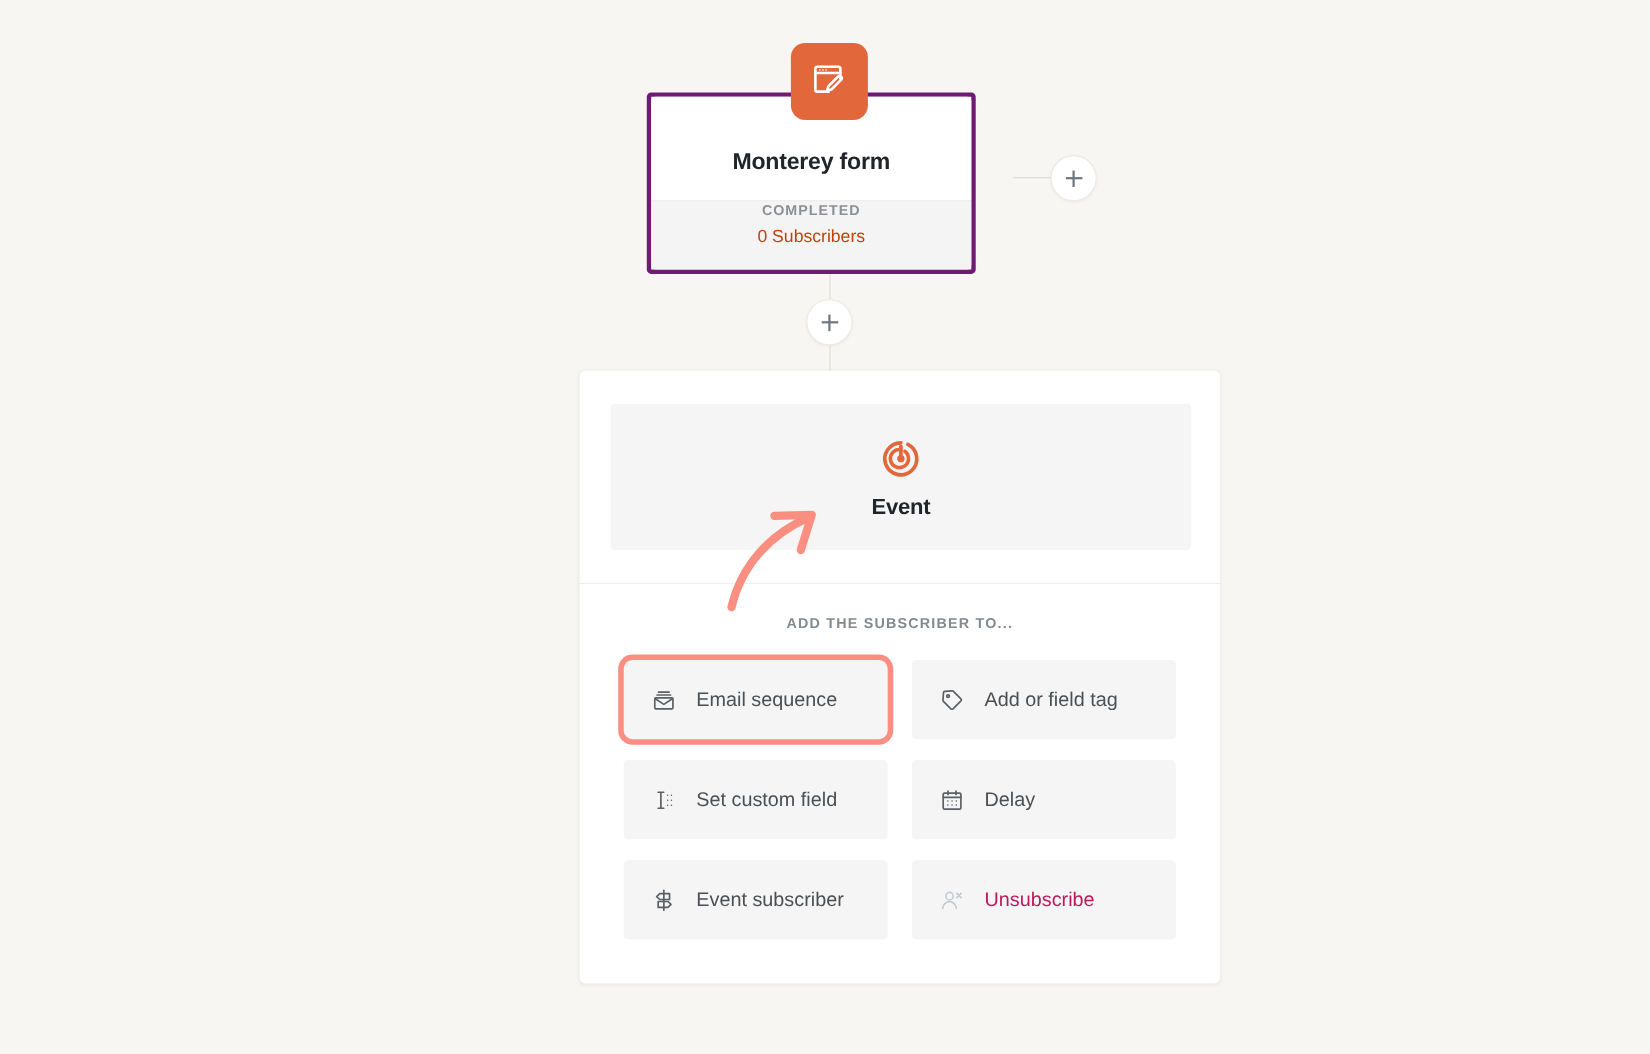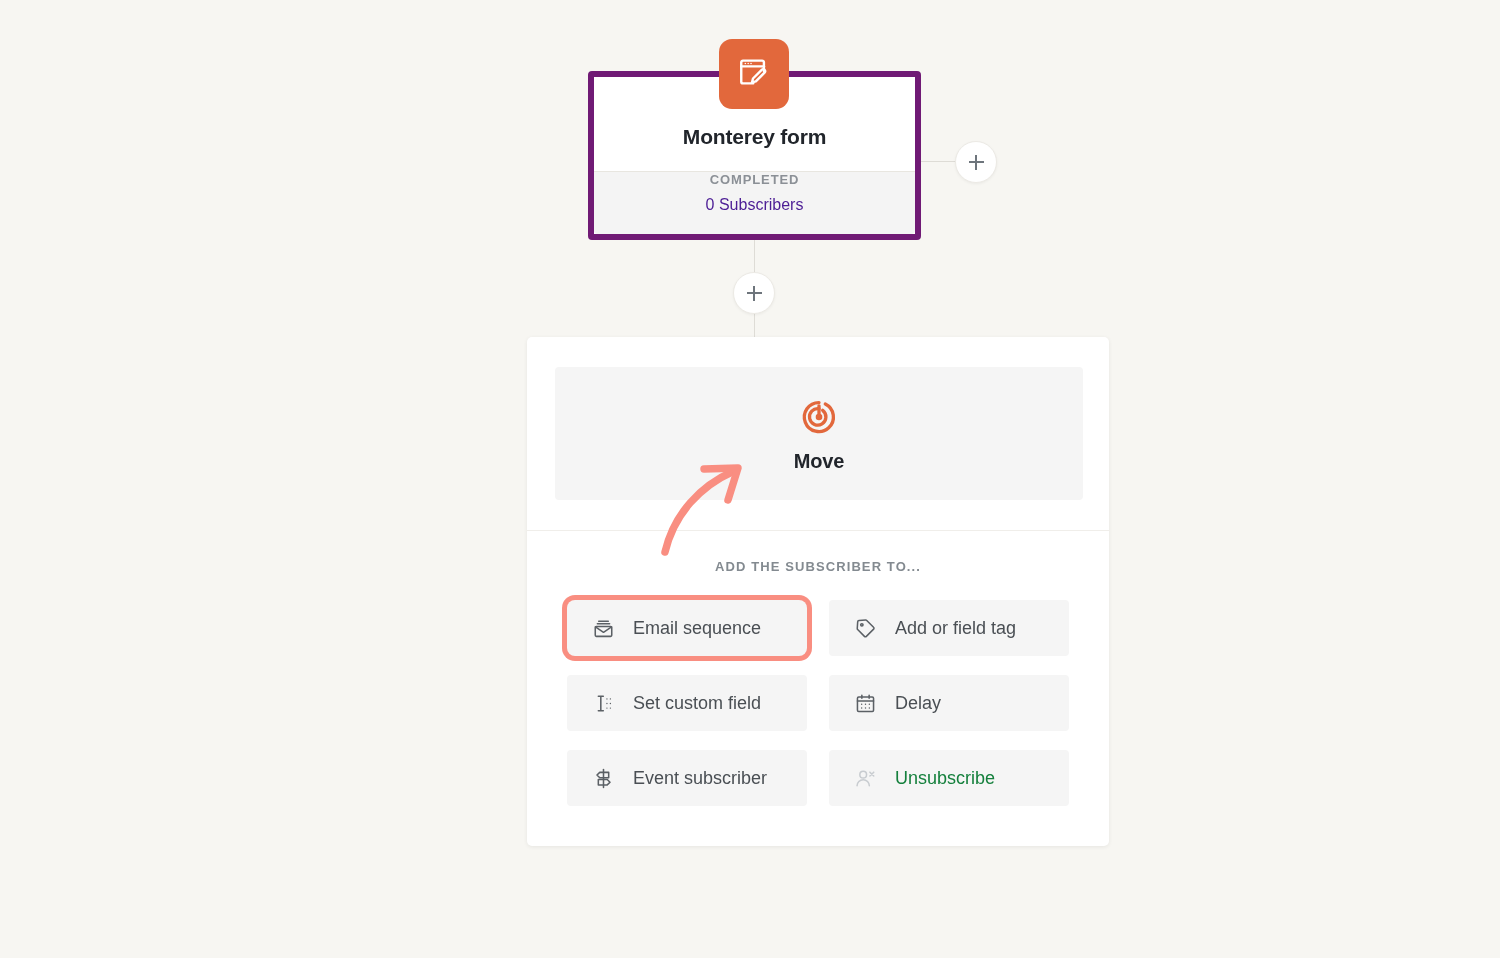--- a/index.html
+++ b/index.html
@@ -20,24 +20,24 @@
   
   #flow-canvas {
     position: absolute;
     inset: 0;
   }
 
   
   #trigger-node {
     position: absolute;
     left: 588px;
-    top: 71px;
-    width: 333px;
+    top: 84px;
+    width: 299px;
     background: #ffffff;
-    border: 6px solid #701a75;
+    border: 4px solid #701a75;
     border-radius: 4px;
   }
 
   #trigger-node .node-title-area {
     height: 94px;
     display: flex;
     align-items: flex-end;
     justify-content: center;
     padding-bottom: 22px;
     background: #ffffff;
@@ -63,21 +63,21 @@
     font-size: 13px;
     font-weight: bold;
     letter-spacing: 0.9px;
     color: #8b9096;
     text-transform: uppercase;
   }
 
   #trigger-node .node-count {
     margin-top: 9px;
     font-size: 16px;
-    color: #4c1d95;
+    color: #c2410c;
   }
 
   
   #node-icon-badge {
     position: absolute;
     left: 719px;
     top: 39px;
     width: 70px;
     height: 70px;
     border-radius: 13px;
@@ -210,21 +210,21 @@
     margin-bottom: 26px;
   }
 
   #options-grid {
     display: grid;
     grid-template-columns: 1fr 1fr;
     gap: 19px 22px;
   }
 
   .option-item {
-    height: 56px;
+    height: 72px;
     border-radius: 4px;
     background: #f5f5f5;
     display: flex;
     align-items: center;
     padding-left: 24px;
     gap: 18px;
     cursor: pointer;
   }
   .option-item .option-icon {
     width: 24px;
@@ -232,21 +232,21 @@
     display: flex;
     align-items: center;
     justify-content: center;
     flex: none;
   }
   .option-item .option-label {
     font-size: 18px;
     color: #4a4f54;
   }
   .option-item.is-disabled { cursor: default; }
-  .option-item.is-disabled .option-label { color: #15803d; }
+  .option-item.is-disabled .option-label { color: #be185d; }
 
   
   .option-item.is-highlighted {
     box-shadow: 0 0 0 5px #f98e81;
     border-radius: 8px;
   }
 
   
   #annotation-arrow {
     position: absolute;
@@ -303,21 +303,21 @@
 
       <div class="picker-tab">
         <span class="tab-icon">
           <svg width="42" height="42" viewBox="0 0 24 24" fill="none" stroke="#e2683c" stroke-width="1.9" stroke-linecap="round">
             <path d="M15.6 4.6a8.3 8.3 0 1 1-3.6-.85"></path>
             <path d="M14.1 8.2a4.7 4.7 0 1 1-2.1-.9"></path>
             <path d="M12 12V5.6"></path>
             <circle cx="12" cy="12" r="1.9" fill="#e2683c" stroke="none"></circle>
           </svg>
         </span>
-        <span class="tab-label">Move</span>
+        <span class="tab-label">Event</span>
       </div>
 
 
 
     </div>
 
     <div id="picker-body">
       <div id="options-heading">ADD THE SUBSCRIBER TO...</div>
 
       <div id="options-grid">

